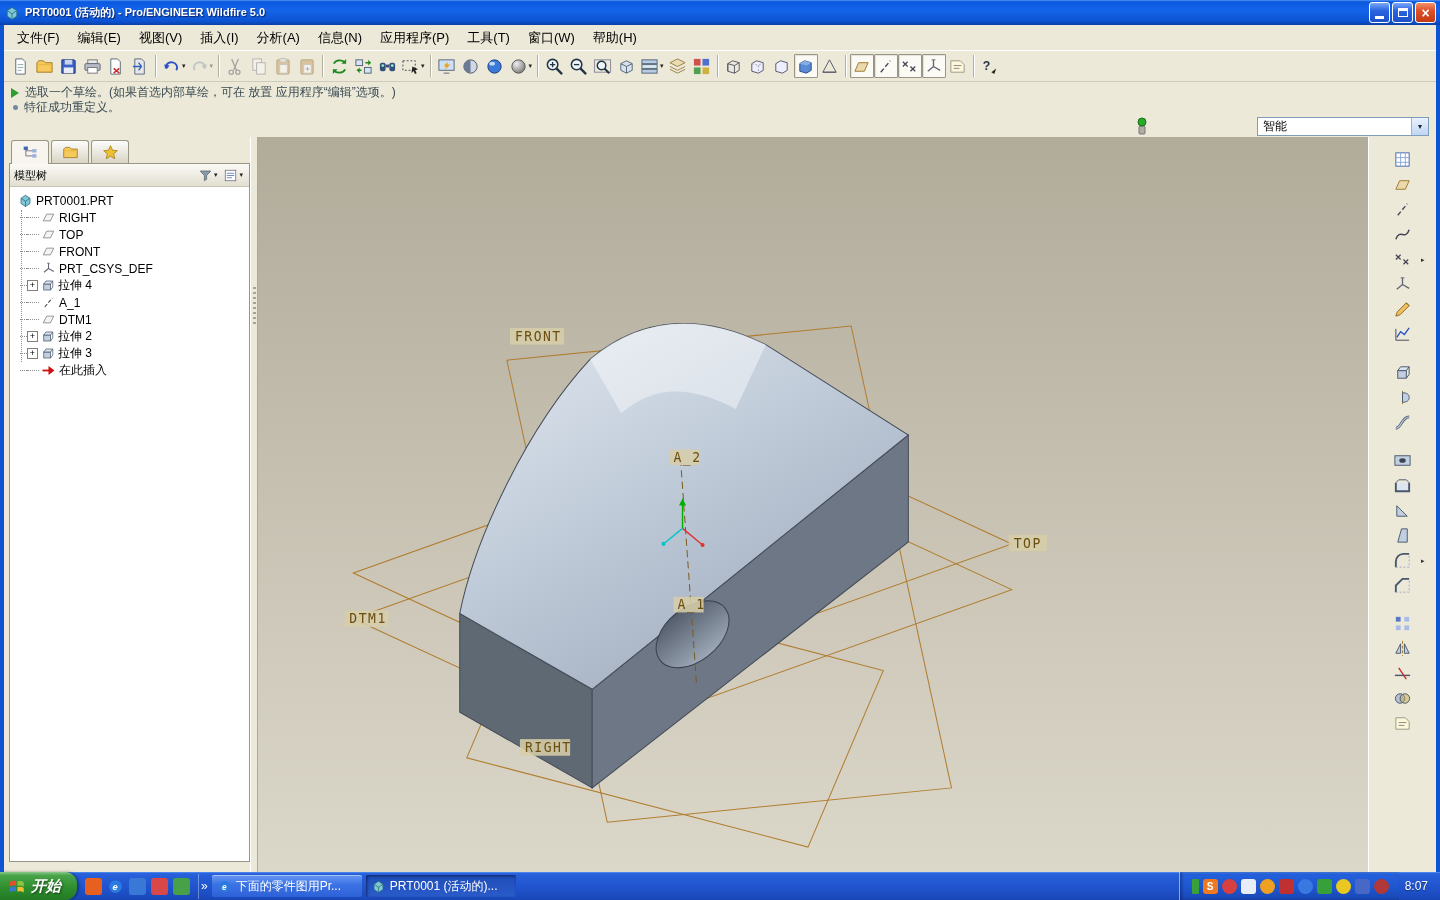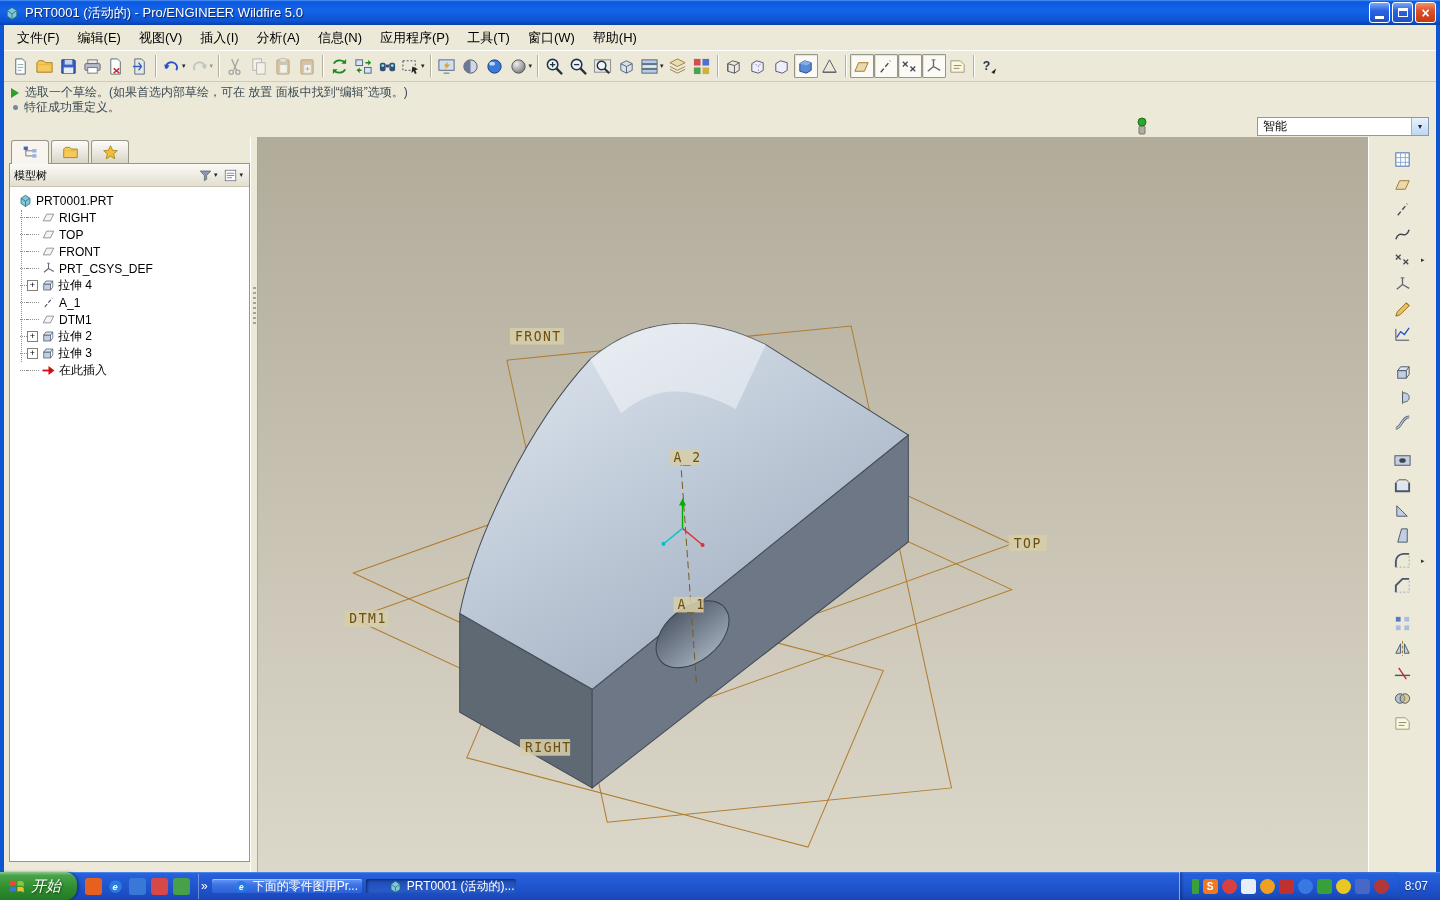--- a/index.html
+++ b/index.html
@@ -2,21 +2,21 @@
 <html><head>
 <meta charset="utf-8">
 <style>
 *{margin:0;padding:0;box-sizing:border-box}
 html,body{width:1440px;height:900px;overflow:hidden;font-family:"Liberation Sans","DejaVu Sans",sans-serif;font-size:12px}
 .app{position:absolute;inset:0;display:flex;flex-direction:column;background:#ece9d8}
 
 .titlebar{height:25px;flex:none;display:flex;align-items:center;gap:5px;padding:0 4px;
  background:linear-gradient(180deg,#5398fb 0%,#0b58dd 7%,#1464ea 40%,#0c53d2 85%,#0940a8 100%)}
 .appicon{width:16px;height:16px}
-.title{color:#fff;font-weight:normal;font-size:13px;text-shadow:1px 1px 1px rgba(0,0,40,.65);white-space:nowrap}
+.title{color:#fff;font-weight:bold;font-size:11px;text-shadow:1px 1px 1px rgba(0,0,40,.65);white-space:nowrap}
 .winbtns{margin-left:auto;display:flex;gap:2px}
 .wbtn{width:21px;height:21px;border-radius:3px;border:1px solid #fff;display:flex;align-items:center;justify-content:center;color:#fff;font-size:14px;font-weight:bold}
 .wbtn.min,.wbtn.max{background:linear-gradient(180deg,#7aa8f8,#2a64e0 40%,#1c50c8)}
 .wbtn.close{background:linear-gradient(180deg,#f0926a,#e0512a 40%,#c23a10)}
 .wbtn.close::before{content:"×"}
 .glyph-min{width:9px;height:3px;background:#fff;margin-top:10px}
 .glyph-max{width:10px;height:9px;border:1px solid #fff;border-top-width:3px}
 
 .frame{flex:1;display:flex;flex-direction:column;min-height:0;border-left:4px solid #0e55d4;border-right:4px solid #0e55d4;background:#fdba74}
 .menubar{height:25px;flex:none;display:flex;align-items:center;padding-left:4px;background:#ece9d8}
@@ -69,27 +69,27 @@
 .cadlabels text{font-family:"DejaVu Sans Mono","Liberation Mono",monospace;font-size:13px;fill:#6b4e10;letter-spacing:1.5px}
 .rtb{width:68px;flex:none;background:#ece9d8;border-left:1px solid #fff;box-shadow:-1px 0 0 #b4b0a0;display:flex;flex-direction:column;align-items:center;padding-top:10px}
 .rbtn{width:26px;height:25px;display:flex;align-items:center;justify-content:center;position:relative;border:1px solid transparent;flex:none}
 .rbtn svg{width:19px;height:19px}
 .rfly{position:absolute;right:-10px;top:8px;font-size:7px;color:#333}
 .rgap{height:13px;flex:none}
 
 .taskbar{height:28px;flex:none;display:flex;align-items:center;background:linear-gradient(180deg,#5a94f2 0%,#2b65de 5%,#2760da 9%,#2156d0 45%,#1b49bc 93%,#1a45b2 100%)}
 .start{height:28px;padding:0 16px 0 8px;border-radius:0 12px 12px 0;flex:none;
  background:linear-gradient(180deg,#8cc88c 0%,#4aa44a 12%,#2f8f2f 55%,#237a23 100%);
- display:flex;align-items:center;gap:5px;color:#fff;font-weight:normal;font-style:italic;font-size:15px;
+ display:flex;align-items:center;gap:5px;color:#fff;font-weight:bold;font-style:italic;font-size:15px;
  text-shadow:1px 1px 2px rgba(0,0,0,.5);box-shadow:2px 0 3px rgba(0,0,0,.35)}
 .startflag{width:18px;height:18px}
 .ql{display:flex;align-items:center;gap:5px;padding:0 8px;height:25px;border-right:1px solid rgba(255,255,255,.35)}
 .qli{width:17px;height:17px;border-radius:3px;flex:none}
 .qlmore{color:#fff;font-size:12px;margin-left:2px}
-.task{width:150px;height:14px;margin-left:4px;border-radius:2px;display:flex;align-items:center;gap:4px;padding:0 22px;font-size:12px;color:#fff;
+.task{width:150px;height:22px;margin-left:4px;border-radius:2px;display:flex;align-items:center;gap:4px;padding:0 5px;font-size:12px;color:#fff;
  background:linear-gradient(180deg,#6898f4,#3a72e4 45%,#2e62d8);box-shadow:inset 0 1px 0 rgba(255,255,255,.4);white-space:nowrap;overflow:hidden;flex:none}
 .task.m-active{background:linear-gradient(180deg,#1e4cb8,#2a5cca);box-shadow:inset 1px 1px 3px rgba(0,0,20,.55)}
 .taskico{width:15px;height:15px;flex:none}
 .tray{margin-left:auto;height:28px;display:flex;align-items:center;gap:4px;padding:0 10px 0 12px;
  background:linear-gradient(180deg,#4a86ec 0%,#2360dc 8%,#1f58d0 50%,#1846b4 100%);
  border-left:1px solid rgba(255,255,255,.5);box-shadow:inset 2px 0 3px rgba(0,0,30,.3)}
 .trayico{width:15px;height:15px;border-radius:3px;display:flex;align-items:center;justify-content:center;color:#fff;font-size:10px;font-weight:bold;flex:none}
 .trayico.m-circle{border-radius:50%}
 .trayico.m-bar{width:7px;border-radius:1px}
 .clock{color:#fff;font-size:12px;margin-left:6px;text-shadow:0 1px 1px rgba(0,0,0,.4)}
@@ -673,21 +673,21 @@
           </svg>
 
         </div>
       </div>
 
     <div class="messages">
 
 
         <div class="msgline">
           <span class="mbullet m-prompt"></span>
-          <span class="mtext">选取一个草绘。(如果首选内部草绘，可在 放置 面板中找到“编辑”选项。)</span>
+          <span class="mtext">选取一个草绘。(如果首选内部草绘，可在 放置 应用程序“编辑”选项。)</span>
         </div>
 
 
         <div class="msgline">
           <span class="mbullet m-dot"></span>
           <span class="mtext">特征成功重定义。</span>
         </div>
       </div>
 
     <div class="filterrow">

